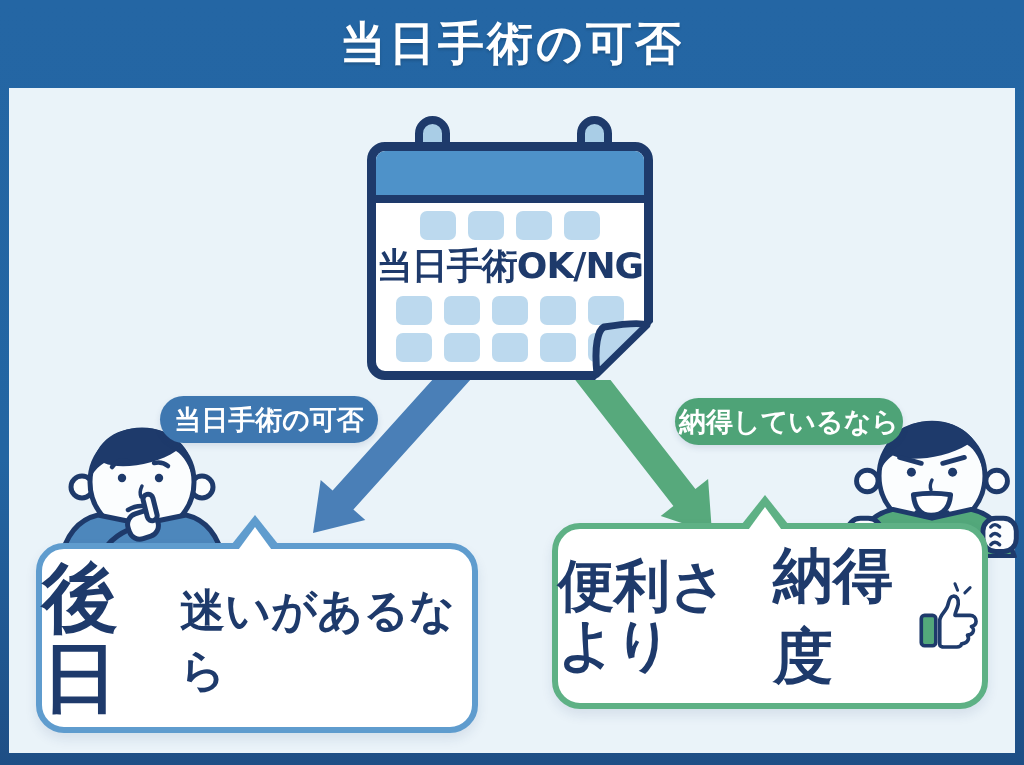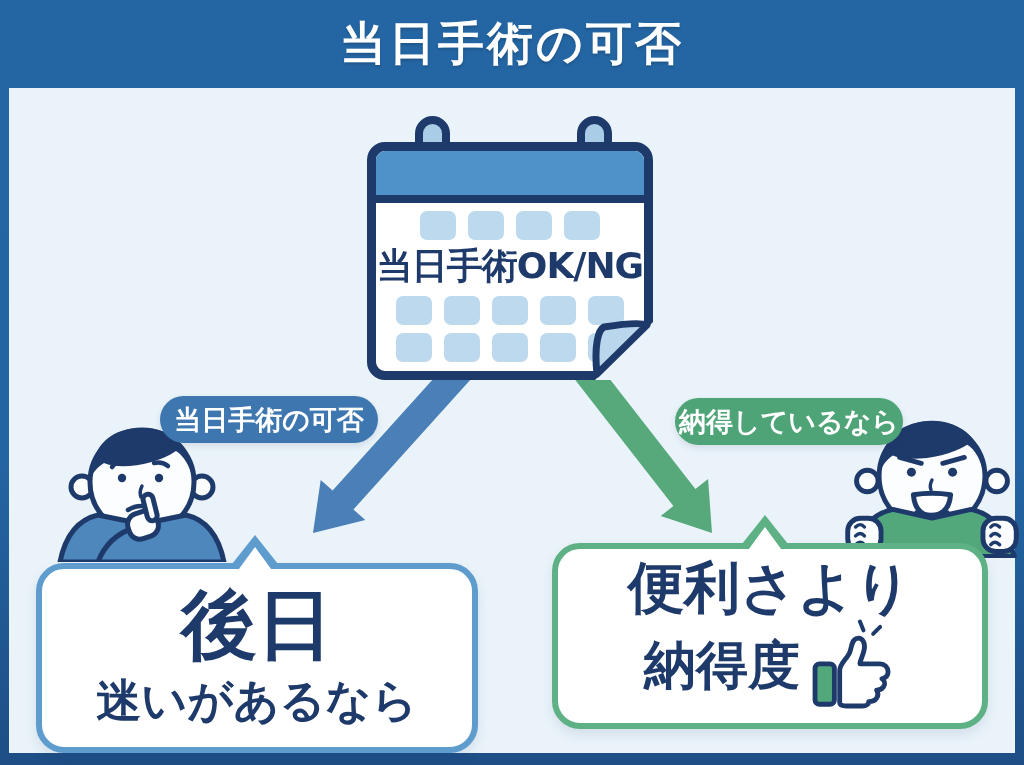--- a/index.html
+++ b/index.html
@@ -28,36 +28,36 @@
   
   .pill{position:absolute;height:47px;border-radius:24px;display:flex;align-items:center;justify-content:center;color:#fff;font-size:27px;font-weight:800;z-index:3;white-space:nowrap;box-shadow:0 3px 6px rgba(30,60,110,.12);}
   .pill-left{left:160px;top:396px;width:218px;background:#3e77b0;}
   .pill-right{left:647px;top:398px;width:228px;background:#4ea377;margin-left:28px;}
   
   .person{position:absolute;z-index:2;}
   .person-left{left:42px;top:412px;width:200px;height:150px;}
   .person-right{left:834px;top:403px;width:196px;height:155px;}
   
   .bubble{position:absolute;background:#ffffff;border-radius:28px;z-index:3;box-sizing:border-box;
-          display:flex;flex-direction:column;align-items:center;justify-content:center;
-          box-shadow:0 6px 12px rgba(30,60,110,.10);margin-top:20px;}
+          display:flex;align-items:center;justify-content:center;
+          box-shadow:0 6px 12px rgba(30,60,110,.10);}
   .bubble-left{left:36px;top:543px;width:442px;height:190px;border:6px solid #5f9cce;}
   .bubble-right{left:552px;top:523px;width:436px;height:186px;border:6px solid #5eb185;}
   .ptr-out,.ptr-in{position:absolute;width:0;height:0;}
   .ptr-out{top:-34px;border-left:27px solid transparent;border-right:27px solid transparent;}
   .bubble-left .ptr-out{left:186px;border-bottom:34px solid #5f9cce;}
   .bubble-right .ptr-out{left:180px;border-bottom:34px solid #5eb185;}
   .ptr-in{top:-22px;border-left:19px solid transparent;border-right:19px solid transparent;border-bottom:26px solid #ffffff;}
   .bubble-left .ptr-in{left:194px;} .bubble-right .ptr-in{left:188px;}
   .result-title{color:#1e3a6b;font-weight:900;line-height:1.05;}
   .bubble-left .result-title{font-size:76px;}
   .bubble-left .result-sub{font-size:45px;font-weight:900;color:#1e3a6b;margin-top:6px;}
   .bubble-right .result-title{font-size:56px;}
   .line2{display:flex;align-items:center;margin-top:2px;}
-  .bubble-right .result-sub{font-size:52px;font-weight:900;color:#1e3a6b;}
+  .bubble-right .result-sub{font-size:60px;font-weight:900;color:#1e3a6b;}
   .thumb{width:88px;height:94px;margin-left:8px;}
 </style>
 </head>
 <body>
 
 <div class="poster">
 
   <div class="header">
     <h1>当日手術の可否</h1>
   </div>

